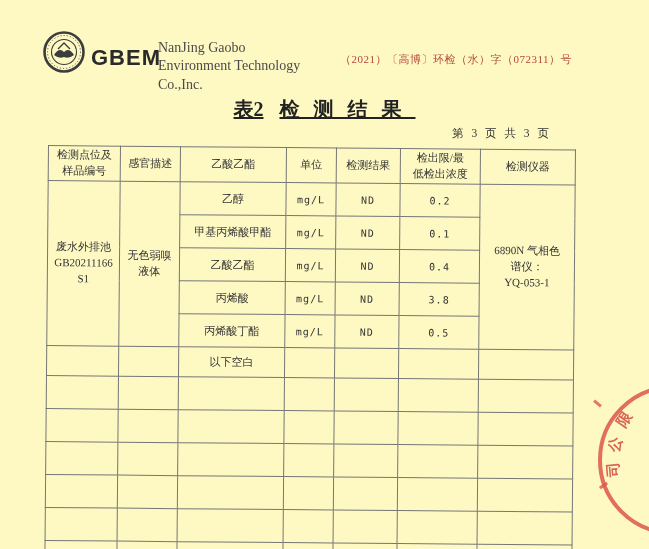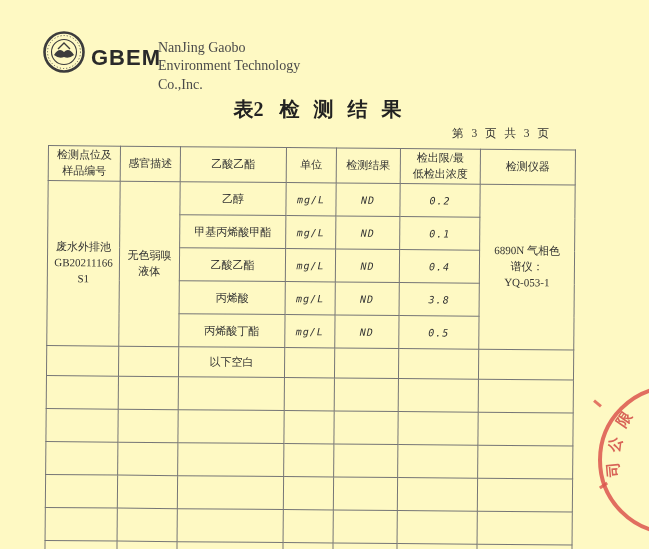--- a/index.html
+++ b/index.html
@@ -27,21 +27,21 @@
   }
   .docnum {
     position:absolute; left:340px; top:52px;
     font-size:11px; letter-spacing:0.5px; color:#b4483c;
     white-space:nowrap;
   }
 
   
   .title-row {
     position:absolute; left:0; top:96px; width:100%;
-    text-align:center; font-size:20px; font-weight:bold; color:#222;
+    text-align:center; font-size:20px; font-weight:bold; color:#222;text-decoration:underline;
   }
   .title-main { letter-spacing:14px; margin-left:16px; }
   .pageinfo {
     position:absolute; left:452px; top:126px;
     font-size:11.5px; letter-spacing:2.5px; color:#333;
   }
 
   
   .table-wrap {
     position:absolute; left:48px; top:145px; width:527px;
@@ -52,21 +52,21 @@
     border:1px solid #767676;
     text-align:center; vertical-align:middle;
     font-weight:normal; font-size:11px; color:#333;
     padding:1px 2px; overflow:hidden;
   }
   tr.hdr   { height:35px; }
   tr.data  { height:33px; }
   tr.blank { height:30px; }
   tr.empty { height:33px; }
   .preline { white-space:pre-line; line-height:1.45; }
-  .mono { font-family:"DejaVu Sans Mono","Liberation Mono",monospace; font-size:10px; letter-spacing:1px;font-style:italic; }
+  .mono { font-family:"DejaVu Sans Mono","Liberation Mono",monospace; font-size:10px; letter-spacing:1px; }
 
   
   .stamp { position:absolute; left:590px; top:380px; width:59px; height:160px; overflow:hidden; }
   .stamp-ring {
     position:absolute; left:8px; top:5px; width:150px; height:150px;
     border:4px solid #dc564e; border-radius:50%; opacity:.85;
   }
   .stamp-char {
     position:absolute; color:#d4544c; font-weight:bold; font-size:15px; opacity:.9;
     font-family:"Liberation Serif","DejaVu Serif",serif;
@@ -87,20 +87,21 @@
     <circle cx="22" cy="22" r="19.5" fill="none" stroke="#3c3c3c" stroke-width="2.6"></circle>
     <circle cx="22" cy="22" r="16.5" fill="none" stroke="#3c3c3c" stroke-width="1" stroke-dasharray="1.2,2" opacity="0.8"></circle>
     <circle cx="22" cy="22" r="12.5" fill="none" stroke="#3c3c3c" stroke-width="1.1"></circle>
     <path d="M12,25 Q17,17 22,22 Q27,17 32,25 Q27,29 22,27 Q17,29 12,25 Z" fill="#3c3c3c"></path>
     <path d="M16,19 L22,13 L28,19" fill="none" stroke="#3c3c3c" stroke-width="1.4"></path>
   </svg>
   <div class="gbem">GBEM</div>
   <div class="company">NanJing Gaobo
 Environment Technology
 Co.,Inc.</div>
+  <div class="docnum">（2021）〔高博〕环检（水）字（072311）号</div>
 
   <div class="title-row">
     <span>表2</span><span class="title-main">检测结果</span>
   </div>
   <div class="pageinfo">第 3 页 共 3 页</div>
 
   <div class="table-wrap">
     <table>
       <colgroup>
         <col style="width:72px">

